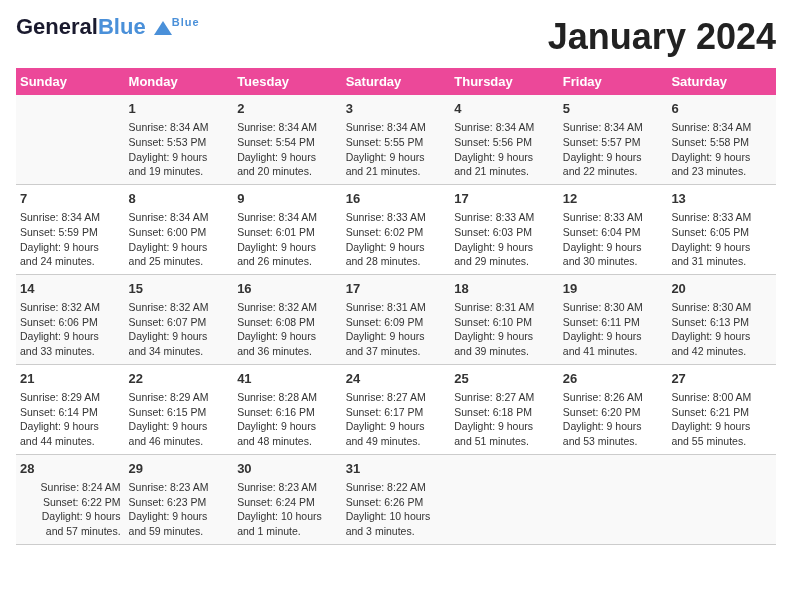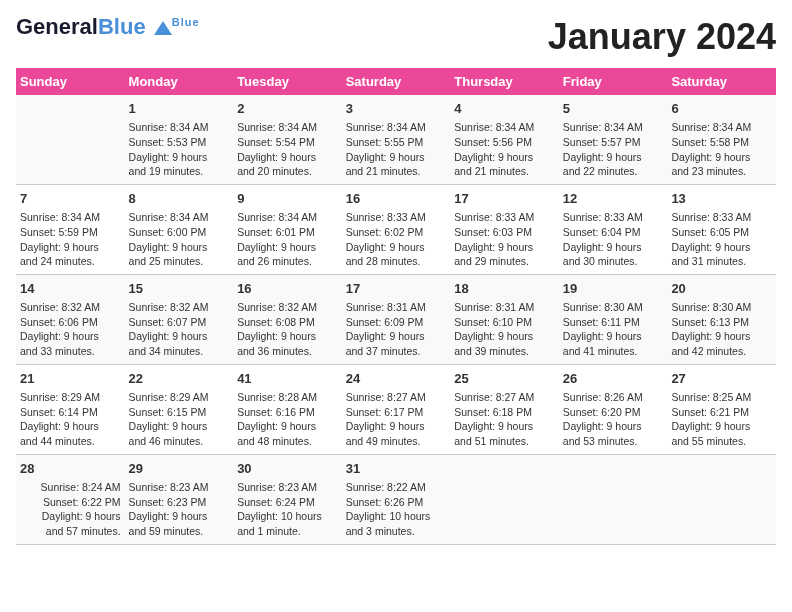--- a/index.html
+++ b/index.html
@@ -305,21 +305,21 @@
         </td>
         <td>
           <span class="day-num">26</span>
           <div class="day-info" style="white-space: pre-line;">Sunrise: 8:26 AM
 Sunset: 6:20 PM
 Daylight: 9 hours
 and 53 minutes.</div>
         </td>
         <td>
           <span class="day-num">27</span>
-          <div class="day-info" style="white-space: pre-line;">Sunrise: 8:25 AM
+          <div class="day-info" style="white-space: pre-line;">Sunrise: 8:00 AM
 Sunset: 6:21 PM
 Daylight: 9 hours
 and 55 minutes.</div>
         </td>
       </tr>
       <tr>
         <td>
           <span class="day-num">28</span>
           <div class="day-info" style="white-space: pre-line; text-align: right;">Sunrise: 8:24 AM
 Sunset: 6:22 PM

